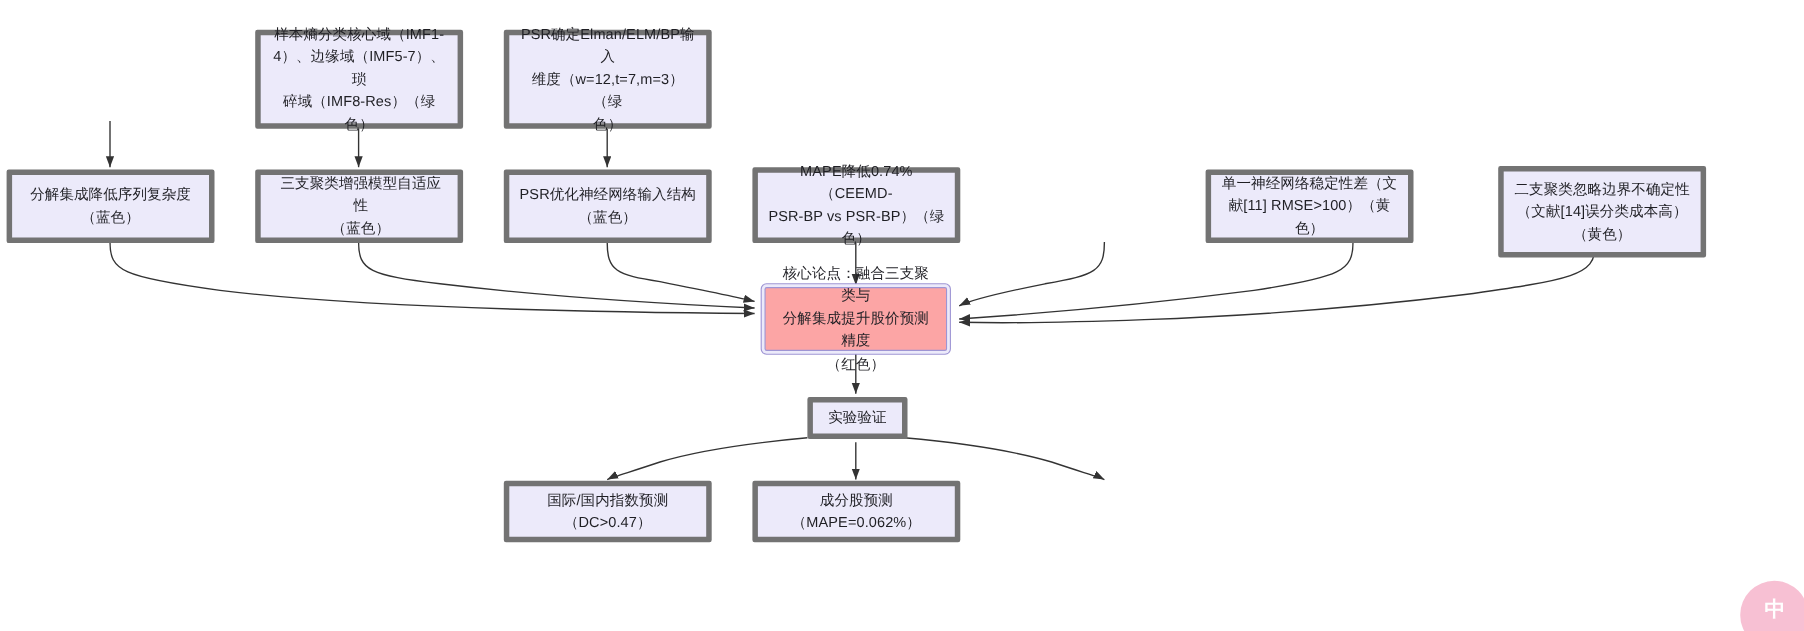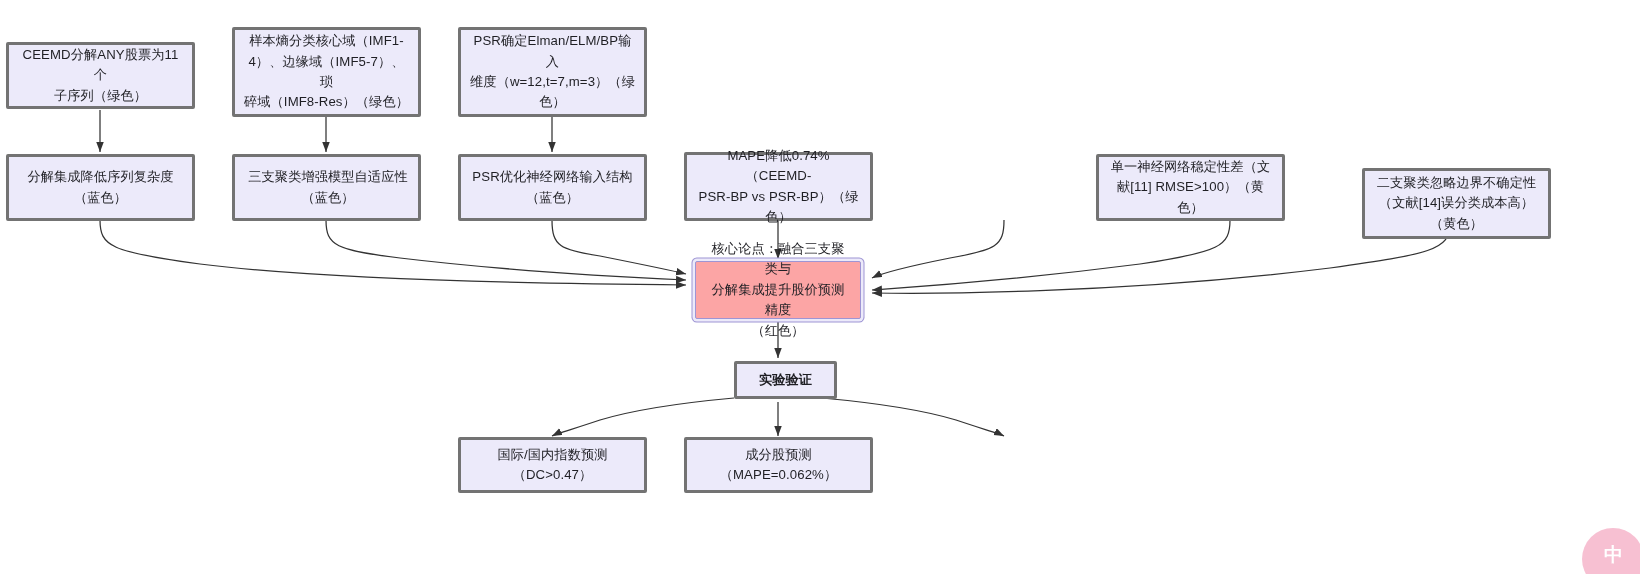--- a/index.html
+++ b/index.html
@@ -26,21 +26,21 @@
     left: 0;
     top: 0;
     width: 1640px;
     height: 574px;
     pointer-events: none;
   }
   .node {
     position: absolute;
     box-sizing: border-box;
     background: #ECEAFA;
-    border: 3px solid #737373;
+    border: 5px solid #737373;
     border-radius: 2px;
     color: #1f1f24;
     display: flex;
     align-items: center;
     justify-content: center;
     text-align: center;
     font-size: 13.2px;
     line-height: 1.55;
     letter-spacing: 0.1px;
     padding: 3px 9px;
@@ -107,24 +107,20 @@
       <path d="M1450,224 C1450,250 1430,254 1330,268 C1120,294 920,294 872,293"></path>
 
       <path d="M778,320 L778,358"></path>
 
       <path d="M734,398 C690,402 640,408 600,420 C570,430 556,434 552,436"></path>
       <path d="M778,402 L778,436"></path>
       <path d="M822,398 C866,402 916,408 956,420 C986,430 1000,434 1004,436"></path>
     </g>
   </svg>
 
-  <div class="node" style="left:6px; top:42px; width:189px; height:67px;">
-    <span class="txt">CEEMD分解ANY股票为11个
-子序列（绿色）</span>
-  </div>
 
   <div class="node" style="left:232px; top:27px; width:189px; height:90px;">
     <span class="txt">样本熵分类核心域（IMF1-
 4）、边缘域（IMF5-7）、琐
 碎域（IMF8-Res）（绿色）</span>
   </div>
 
   <div class="node" style="left:458px; top:27px; width:189px; height:90px;">
     <span class="txt">PSR确定Elman/ELM/BP输入
 维度（w=12,t=7,m=3）（绿
@@ -151,33 +147,33 @@
 PSR-BP vs PSR-BP）（绿
 色）</span>
   </div>
 
 
   <div class="node" style="left:1096px; top:154px; width:189px; height:67px;">
     <span class="txt">单一神经网络稳定性差（文
 献[11] RMSE&gt;100）（黄色）</span>
   </div>
 
-  <div class="node" style="left:1362px; top:168px; width:189px; height:71px;">
+  <div class="node" style="left:1362px; top:151px; width:189px; height:83px;">
     <span class="txt">二支聚类忽略边界不确定性
 （文献[14]误分类成本高）
 （黄色）</span>
   </div>
 
   <div class="node core" style="left:695px; top:261px; width:166px; height:58px;">
     <span class="txt">核心论点：融合三支聚类与
 分解集成提升股价预测精度
 （红色）</span>
   </div>
 
-  <div class="node" style="left:734px; top:361px; width:103px; height:38px;font-weight:bold;">
+  <div class="node" style="left:734px; top:361px; width:91px; height:38px;">
     <span class="txt">实验验证</span>
   </div>
 
   <div class="node" style="left:458px; top:437px; width:189px; height:56px;">
     <span class="txt">国际/国内指数预测
 （DC&gt;0.47）</span>
   </div>
 
   <div class="node" style="left:684px; top:437px; width:189px; height:56px;">
     <span class="txt">成分股预测

